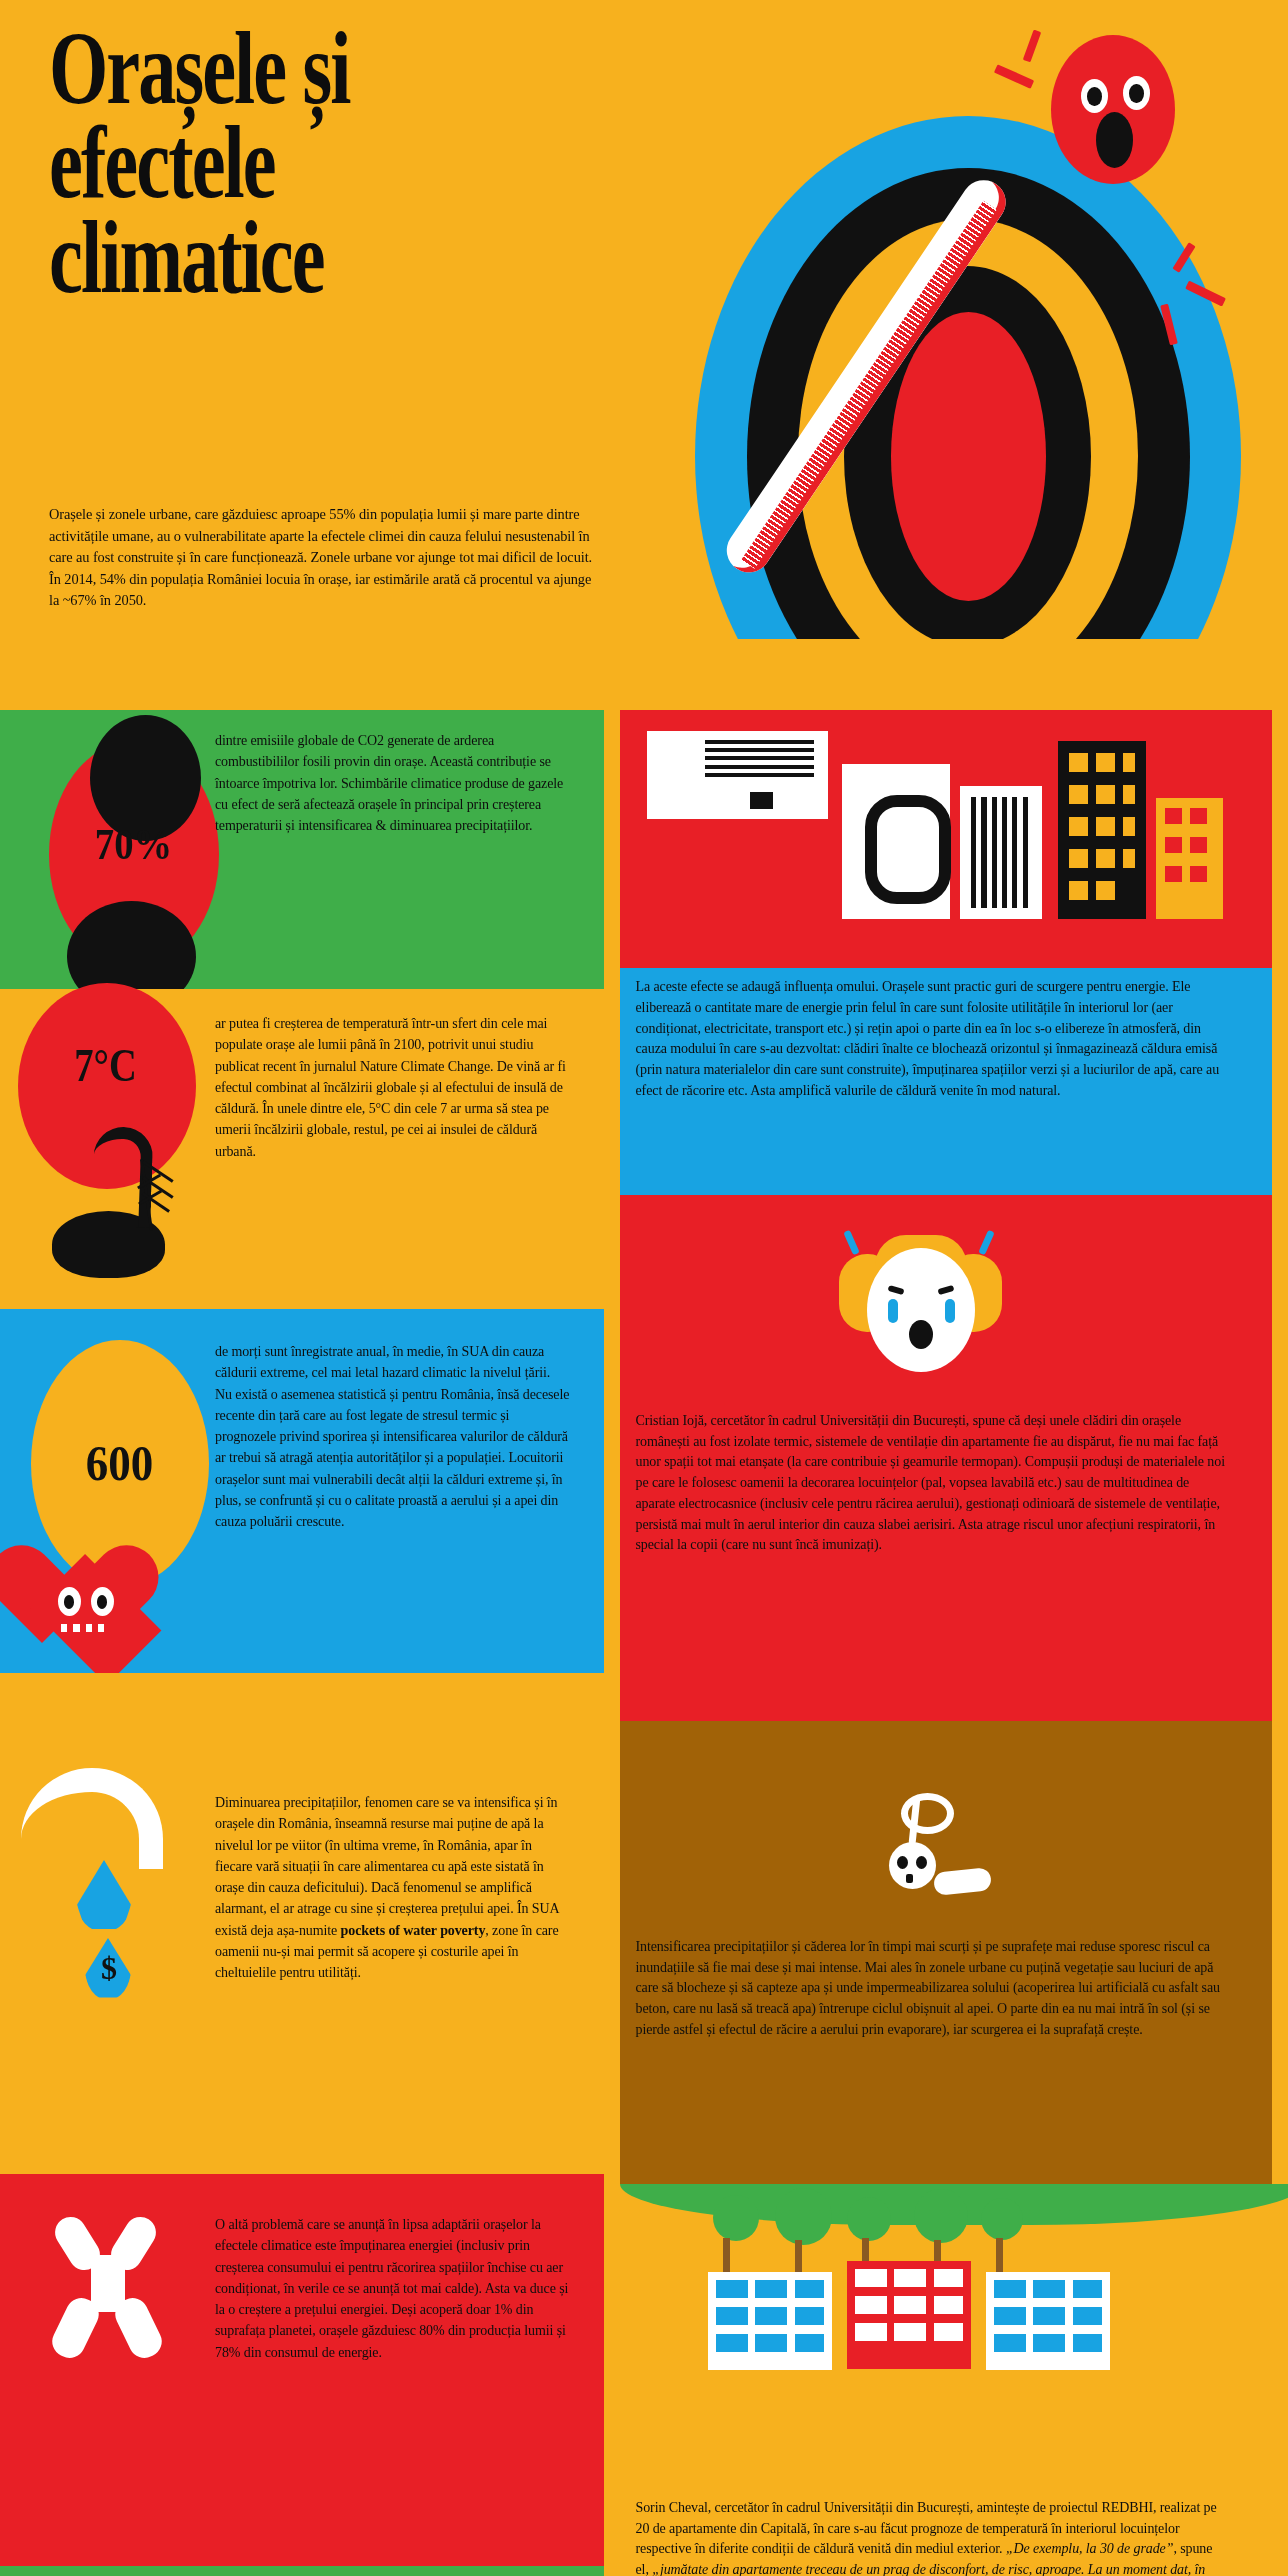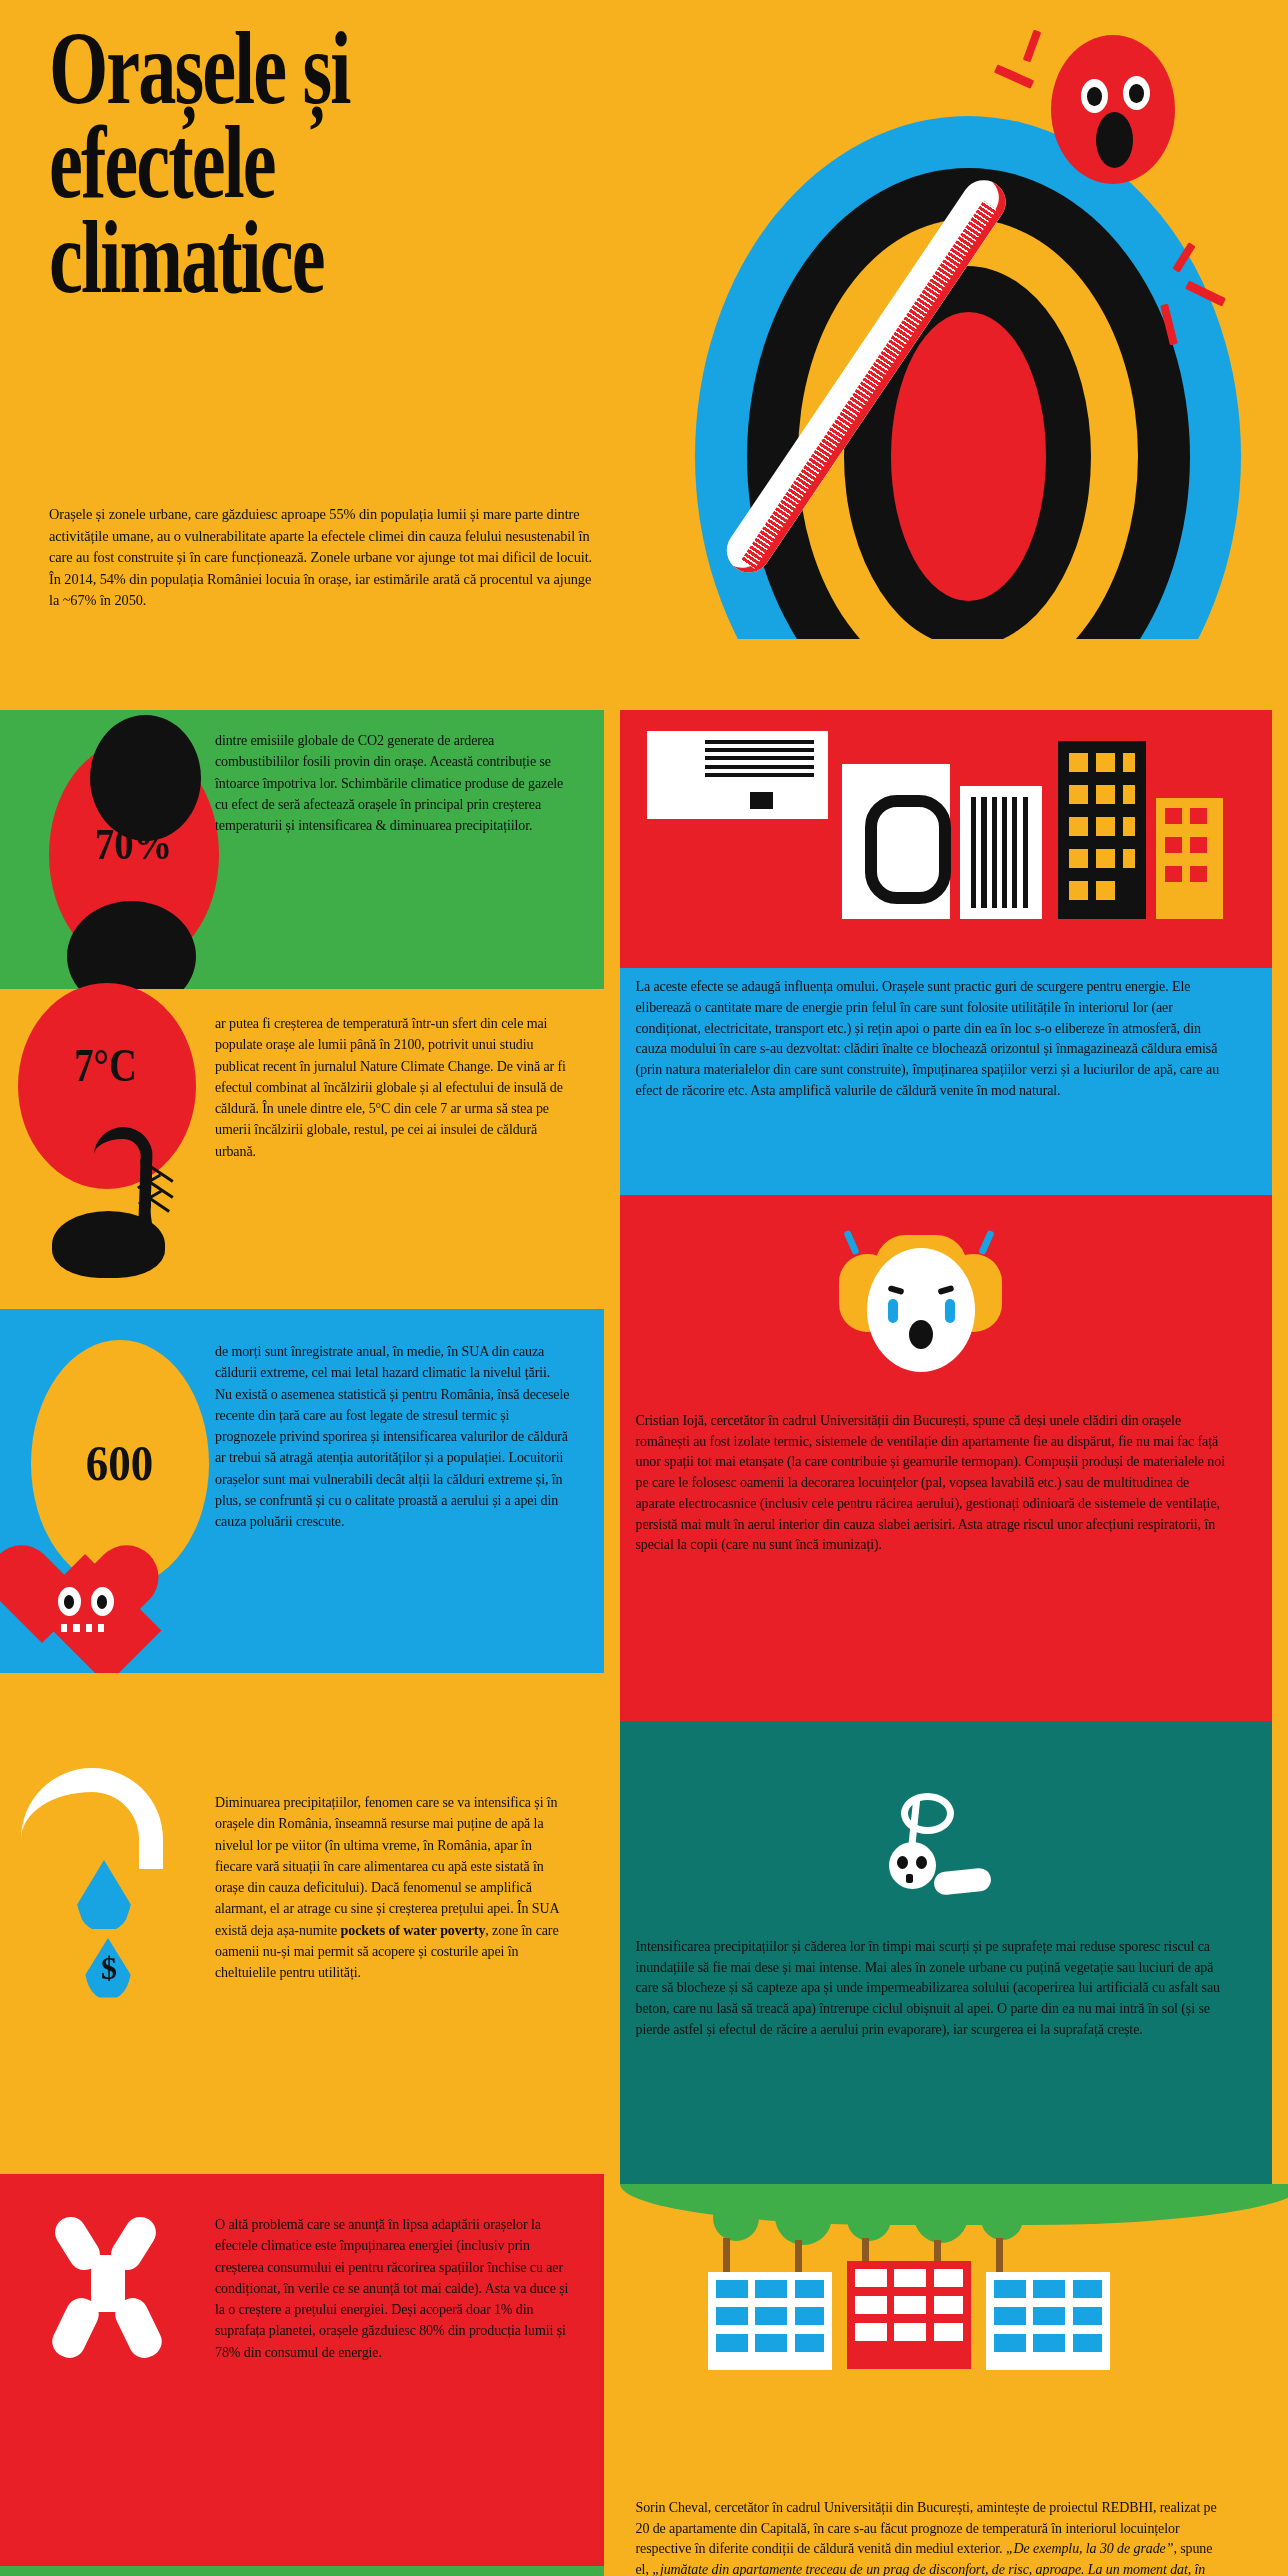--- a/index.html
+++ b/index.html
@@ -243,21 +243,21 @@
       <div style="position:absolute;left:102px;top:61px;width:15.5px;height:6.2px;background:#111;border-radius:3.1px;transform:rotate(-16deg);"></div>
       <div style="position:absolute;left:73px;top:94px;width:24px;height:29px;background:#111;border-radius:50%;"></div>
       <div style="position:absolute;left:52px;top:73px;width:10.3px;height:24px;background:#18A3E2;border-radius:5.2px;"></div>
       <div style="position:absolute;left:109px;top:73px;width:10.3px;height:24px;background:#18A3E2;border-radius:5.2px;"></div>
       <div style="position:absolute;left:12.4px;top:4.1px;width:7.2px;height:25px;background:#18A3E2;transform:rotate(-24deg);border-radius:3.1px;"></div>
       <div style="position:absolute;left:147px;top:4.1px;width:7.2px;height:25px;background:#18A3E2;transform:rotate(24deg);border-radius:3.1px;"></div>
     </div>
     <div class="txt" style="position:absolute;left:15.5px;top:216px;width:592px;font-size:14px;line-height:1.48;">Cristian Iojă, cercetător în cadrul Universității din București, spune că deși unele clădiri din orașele românești au fost izolate termic, sistemele de ventilație din apartamente fie au dispărut, fie nu mai fac față unor spații tot mai etanșate (la care contribuie și geamurile termopan). Compușii produși de materialele noi pe care le folosesc oamenii la decorarea locuințelor (pal, vopsea lavabilă etc.) sau de multitudinea de aparate electrocasnice (inclusiv cele pentru răcirea aerului), gestionați odinioară de sistemele de ventilație, persistă mai mult în aerul interior din cauza slabei aerisiri. Asta atrage riscul unor afecțiuni respiratorii, în special la copii (care nu sunt încă imunizați).</div>
   </div>
 
-  <div class="rband" style="top:1721px;height:464px;background:#0f766e;text-decoration:underline;">
+  <div class="rband" style="top:1721px;height:464px;background:#a16207;text-decoration:underline;">
     <div style="position:absolute;left:242px;top:72px;width:134px;height:118px;">
       <div style="position:absolute;left:27px;top:49px;width:47px;height:47px;background:#fff;border-radius:50%;"></div>
       <div style="position:absolute;left:35px;top:63px;width:11.3px;height:13.4px;background:#111;border-radius:50%;"></div>
       <div style="position:absolute;left:54px;top:63px;width:11.3px;height:13.4px;background:#111;border-radius:50%;"></div>
       <div style="position:absolute;left:44px;top:81px;width:7.2px;height:9.3px;background:#111;border-radius:2.1px;"></div>
       <div style="position:absolute;left:72px;top:77px;width:57px;height:23px;background:#fff;border-radius:12.4px;transform:rotate(-6deg);"></div>
       <div style="position:absolute;left:49px;top:3.1px;width:7.2px;height:49px;background:#fff;border-radius:4.1px;transform:rotate(6deg);"></div>
       <div style="position:absolute;left:39px;top:0px;width:39px;height:27px;border:7.2px solid #fff;border-radius:50%;"></div>
     </div>
     <div class="txt" style="position:absolute;left:15.5px;top:216px;width:592px;font-size:14px;line-height:1.48;">Intensificarea precipitațiilor și căderea lor în timpi mai scurți și pe suprafețe mai reduse sporesc riscul ca inundațiile să fie mai dese și mai intense. Mai ales în zonele urbane cu puțină vegetație sau luciuri de apă care să blocheze și să capteze apa și unde impermeabilizarea solului (acoperirea lui artificială cu asfalt sau beton, care nu lasă să treacă apa) întrerupe ciclul obișnuit al apei. O parte din ea nu mai intră în sol (și se pierde astfel și efectul de răcire a aerului prin evaporare), iar scurgerea ei la suprafață crește.</div>

